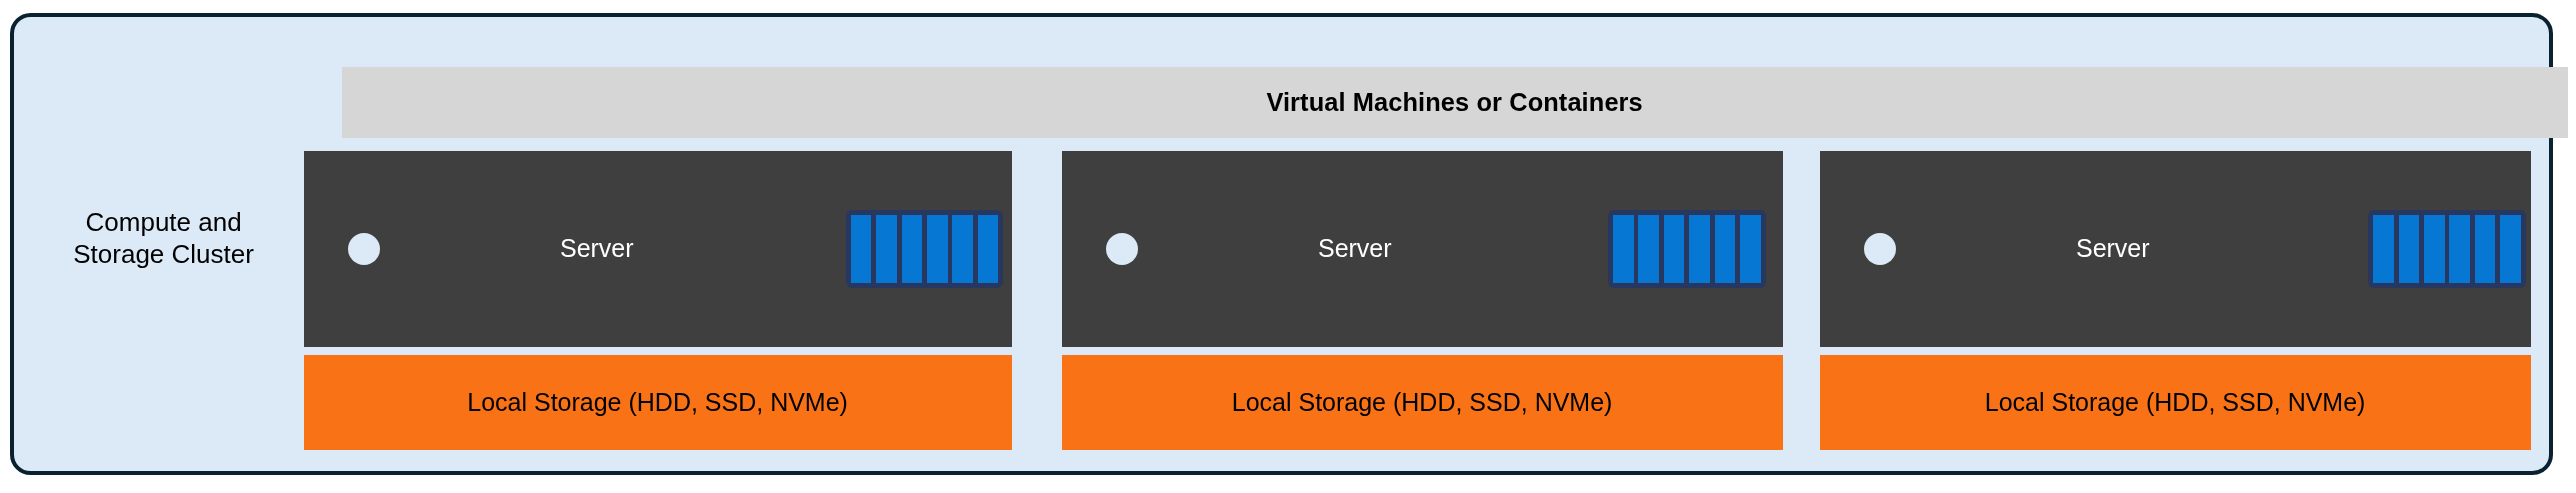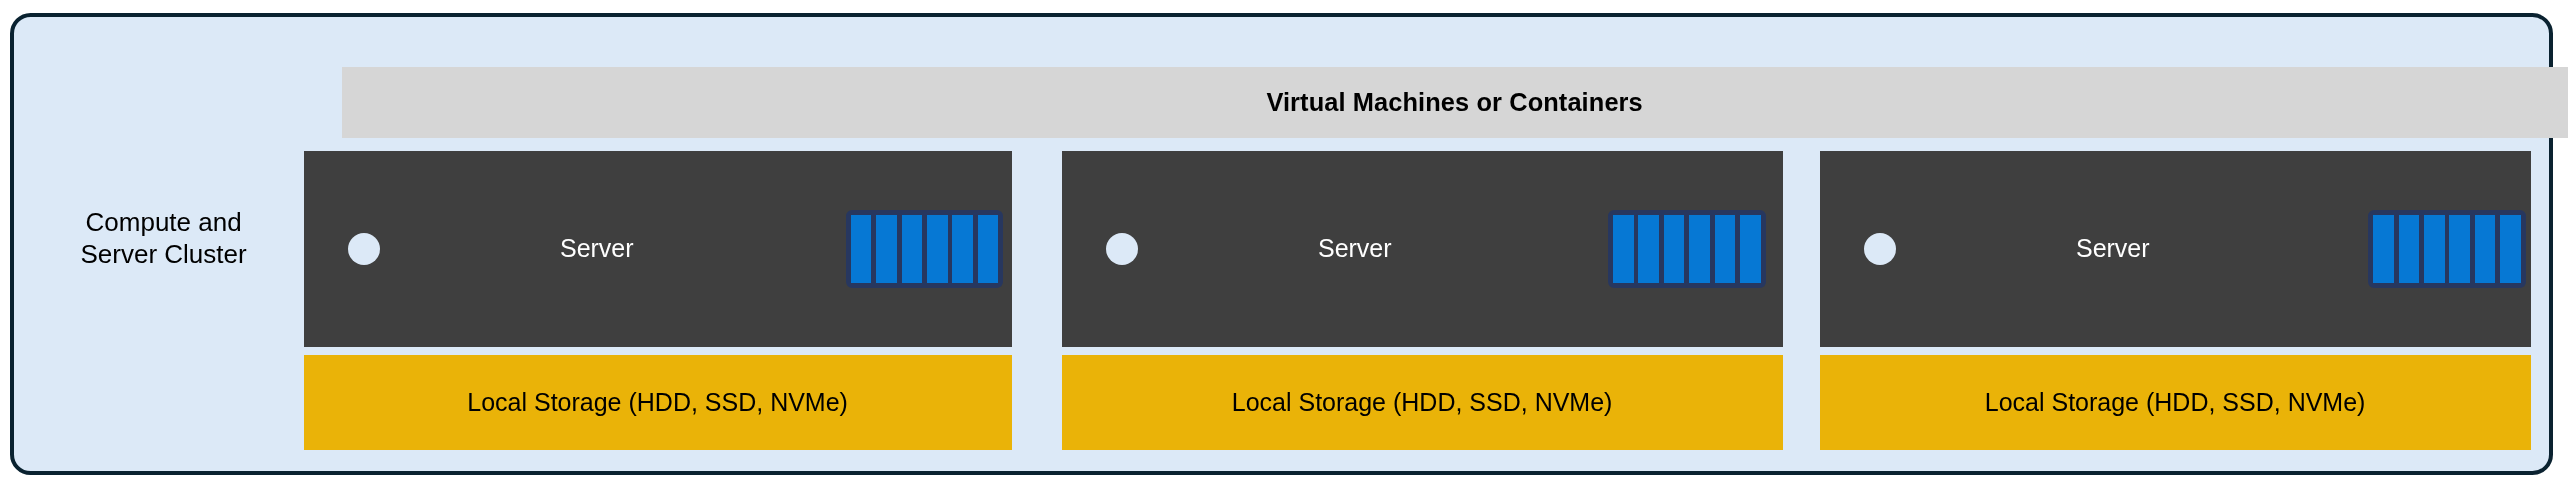--- a/index.html
+++ b/index.html
@@ -131,41 +131,41 @@
     height: 100%;
     background: #0678d4;
     flex: 0 0 auto;
   }
 
   .storage-bar {
     position: relative;
     margin-top: 8.2px;
     width: 100%;
     height: 95px;
-    background: #eab308;
+    background: #f97316;
     display: flex;
     align-items: center;
     justify-content: center;
     box-sizing: border-box;
   }
   .storage-text {
     font-size: 25px;
     color: #000000;
     text-align: center;
   }
 </style>
 </head>
 <body>
 
 <div id="canvas">
 
   <div class="cluster-box">
 
     <div class="cluster-label">Compute and
-Server Cluster</div>
+Storage Cluster</div>
 
     <div class="vm-banner">
       <span class="vm-banner-text">Virtual Machines or Containers</span>
     </div>
 
     <div class="node node-0">
       <div class="server-chassis">
         <div class="status-led"></div>
         <div class="server-name">Server</div>
         <div class="drive-bay">

